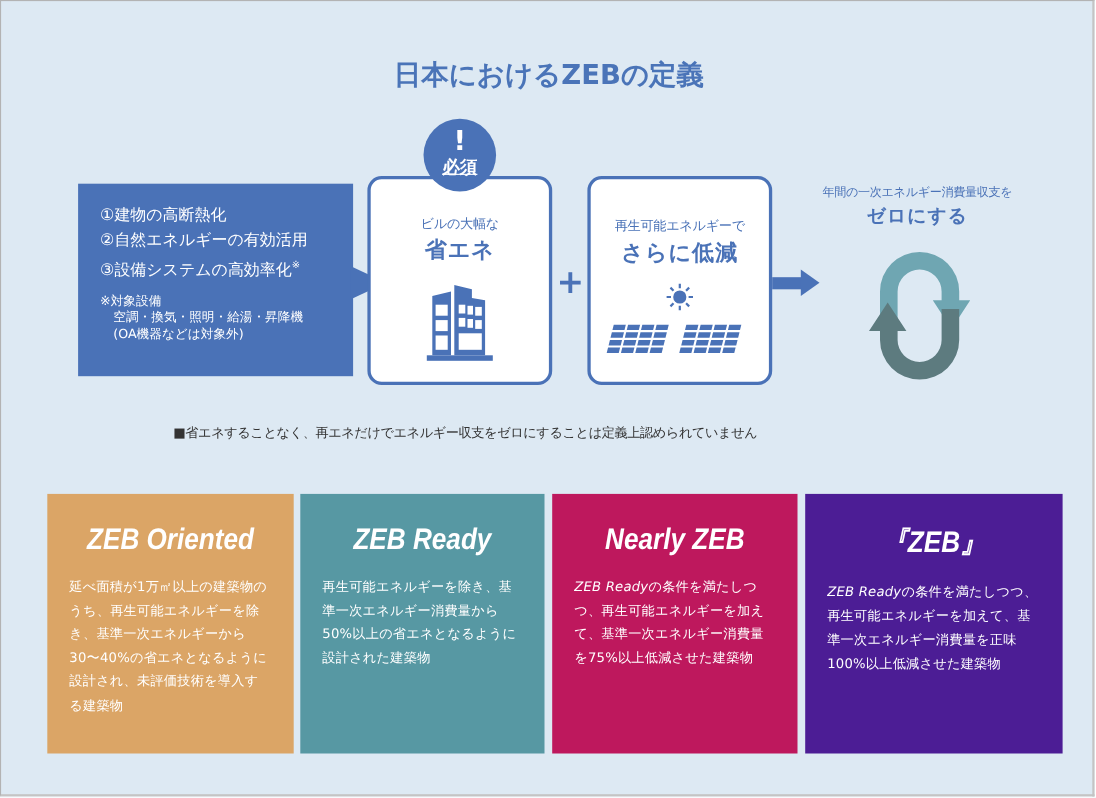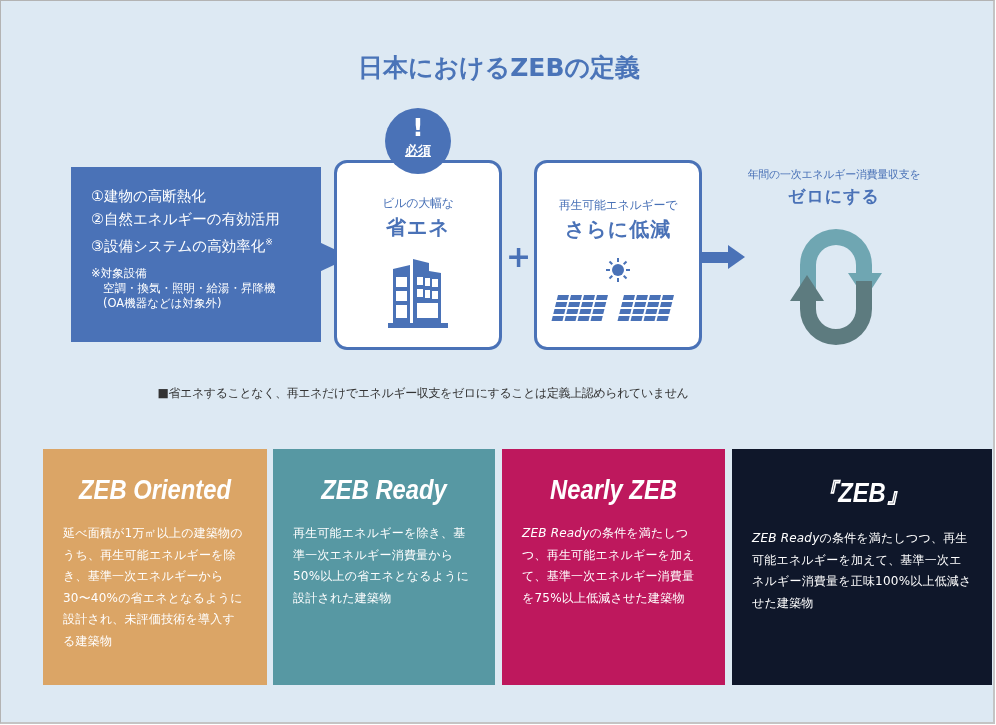--- a/index.html
+++ b/index.html
@@ -38,21 +38,21 @@
   .card .sub { font-size: 12px; margin-top: 32px; letter-spacing: -0.3px; white-space: nowrap; }
   .card .main { font-size: 20px; font-weight: bold; margin-top: 2px; letter-spacing: 1px; white-space: nowrap; }
   .card1 { left: 333px; }
   .card2 { left: 533px; }
   .card2 .sub { margin-top: 34px; }
   .badge {
     left: 384px; top: 107px; width: 66px; height: 66px; border-radius: 50%;
     background: #4a72b7; color: #fff; text-align: center;
   }
   .badge .excl { font-size: 25px; font-weight: bold; line-height: 26px; margin-top: 7px; display: block; }
-  .badge .lbl { font-size: 13px; font-weight: bold; display: block; margin-top: 1px; text-decoration: underline; }
+  .badge .lbl { font-size: 16px; font-weight: bold; display: block; margin-top: 1px; text-decoration: underline; }
   .plus { left: 505px; top: 241px; color: #4a72b7; font-size: 30px; font-weight: bold; line-height: 30px; }
   .arrow-shaft { left: 701px; top: 251px; width: 28px; height: 11px; background: #4a72b7; }
   .arrow-head {
     left: 727px; top: 244px; width: 0; height: 0;
     border-top: 12px solid transparent; border-bottom: 12px solid transparent;
     border-left: 17px solid #4a72b7;
   }
   .result-sub { left: 712px; width: 242px; top: 166px; text-align: center; font-size: 11px; color: #4a72b7; white-space: nowrap; letter-spacing: -0.3px; }
   .result-main { left: 712px; width: 242px; top: 184px; text-align: center; font-size: 17px; font-weight: bold; color: #4a72b7; letter-spacing: 1px; }
   .loop { left: 785px; top: 222px; }
@@ -63,21 +63,21 @@
   }
   .level .lt {
     text-align: center; font-family: "Liberation Sans", sans-serif; font-weight: bold; font-style: italic;
     font-size: 27px; margin-top: 26px; letter-spacing: 0px; transform: scaleX(0.88); white-space: nowrap;
   }
   .level .ld { font-size: 12px; line-height: 21.5px; margin-top: 17px; letter-spacing: 0.2px; }
   .level .ld em { font-style: italic; }
   .lv1 { left: 42px; width: 224px; background: #dba566; }
   .lv2 { left: 272px; width: 222px; background: #5798a3; }
   .lv3 { left: 501px; width: 223px; background: #be185d; }
-  .lv4 { left: 731px; width: 260px; background: #0f172a; }
+  .lv4 { left: 731px; width: 234px; background: #4c1d95; }
 </style>
 </head>
 <body>
 
 <div class="frame">
 
   <div class="abs measures">
     <div class="item">①建物の高断熱化</div>
     <div class="item">②自然エネルギーの有効活用</div>
     <div class="item"><span>③設備システムの高効率化</span><sup>※</sup></div>

